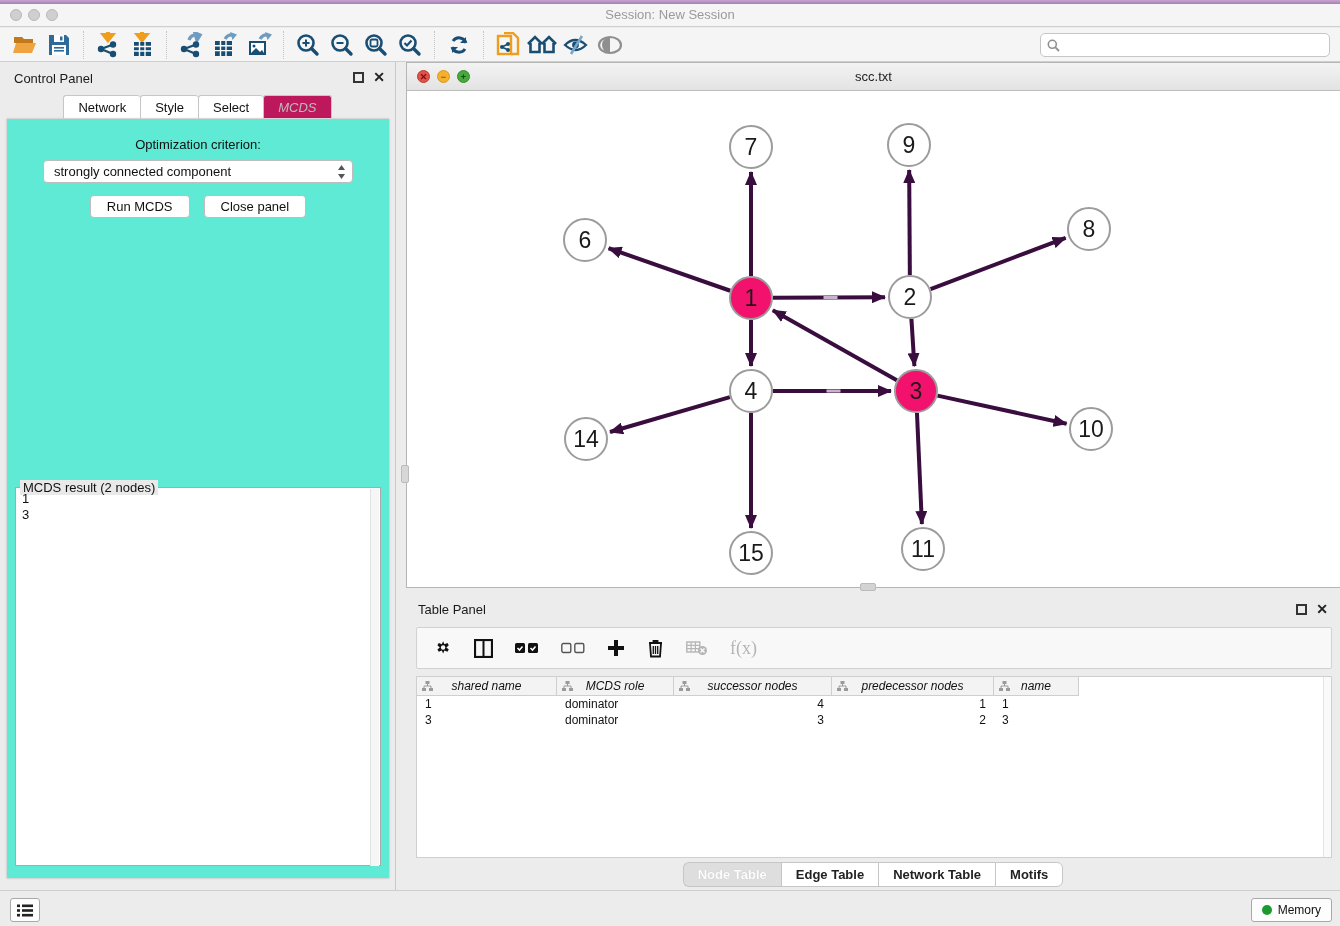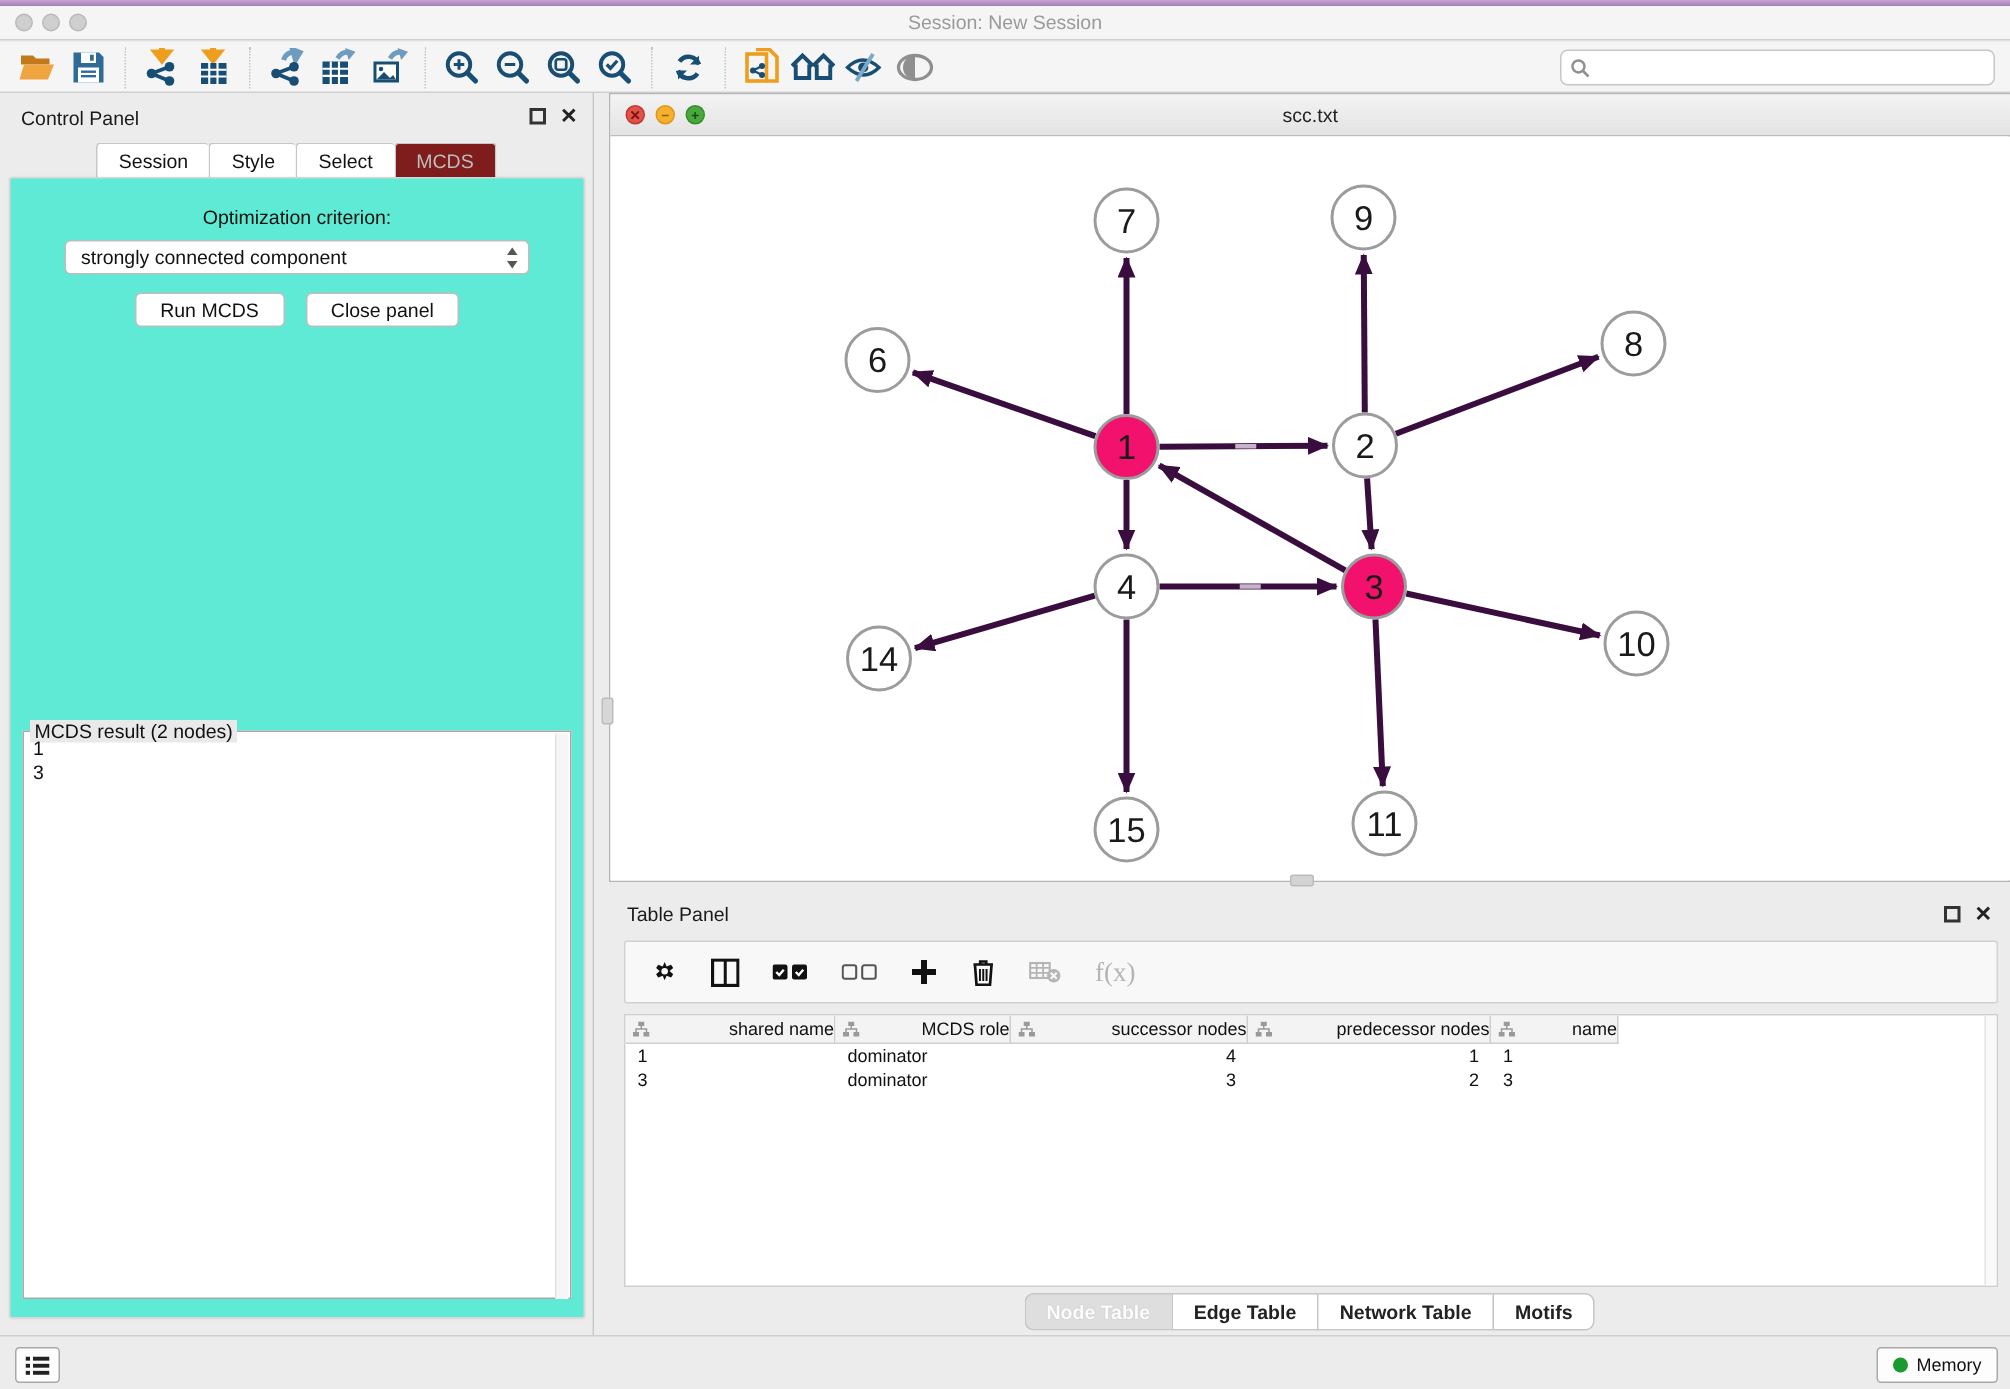--- a/index.html
+++ b/index.html
@@ -34,21 +34,21 @@
     background:#ececec; border-right:1px solid #c9c9c9; }
   .cp-header { position:relative; height:33px; }
   .cp-title { position:absolute; left:14px; top:9px; font-size:13px; color:#1a1a1a; }
   .panel-float { position:absolute; top:10px; width:11px; height:11px;
     border:2px solid #333; background:transparent; }
   .panel-close { position:absolute; top:7px; font-size:14px; font-weight:bold; color:#222; line-height:16px; }
   .cp-tabs { position:absolute; top:33px; left:0; width:100%; display:flex; justify-content:center; }
   .cp-tab { font-size:13px; padding:4px 14px; background:#fff; border:1px solid #c6c6c6;
     border-bottom:none; border-right:none; color:#111; border-radius:3px 3px 0 0; }
   .cp-tab:last-child { border-right:1px solid #c6c6c6; }
-  .cp-tab.active { background:#7f1d1d; color:#bdbdbd; }
+  .cp-tab.active { background:#be185d; color:#bdbdbd;font-style:italic; }
   .cp-content { position:absolute; top:56px; left:6px; width:384px; height:761px;
     background:#5eead4; border:1px solid #d6d6d6; border-radius:2px;
     box-shadow:0 0 2px rgba(0,0,0,.08); }
   .opt-label { margin-top:18px; text-align:center; font-size:13px; color:#111; }
   .dropdown { position:relative; margin:8px auto 0 auto; width:310px; height:23px;
     background:#fff; border:1px solid #bdbdbd; border-radius:4px;
     display:flex; align-items:center; padding:0 10px; font-size:13px; color:#111; }
   .dd-stepper { position:absolute; right:6px; top:3px; }
   .btn-row { display:flex; justify-content:center; gap:14px; margin-top:12px; }
   .cp-btn { height:23px; padding:0 16px; background:#fff; border:1px solid #bdbdbd;
@@ -83,21 +83,21 @@
   .tp-header { position:relative; height:30px; }
   .tp-title { position:absolute; left:12px; top:6px; font-size:13px; color:#1a1a1a; }
   .tp-toolbar { position:absolute; top:31px; left:10px; width:916px; height:42px;
     background:#f8f8f8; border:1px solid #d2d2d2; border-radius:2px;
     display:flex; align-items:center; padding-left:16px; gap:22px; }
   .fx-icon { font-family:"Liberation Serif", serif; font-size:18px; color:#b5b5b5; }
   .tp-table { position:absolute; top:80px; left:10px; width:916px; height:182px;
     background:#fff; border:1px solid #cfcfcf; overflow:hidden; }
   .thead-row { display:flex; height:19px; }
   .th { background:#f3f3f3; border-right:1px solid #cfcfcf; border-bottom:1px solid #cfcfcf;
-    font-size:12px; color:#111; display:flex; align-items:center; justify-content:flex-end; gap:6px; position:relative; }
+    font-size:12px; color:#111; display:flex; align-items:center; justify-content:center; gap:6px; position:relative;font-style:italic; }
   .th .tree-ic { position:absolute; left:5px; top:4px; }
   .trow { display:flex; height:16px; }
   .td { font-size:12px; color:#111; padding:0 8px; line-height:16px; white-space:nowrap; overflow:hidden; }
   .tp-vscroll { position:absolute; right:0; top:0; width:8px; height:100%;
     background:#fafafa; border-left:1px solid #e4e4e4; }
   .tp-tabs { position:absolute; top:266px; left:0; width:100%; display:flex; justify-content:center; }
   .tp-tab { font-size:13px; font-weight:bold; padding:4px 14px; background:#fff;
     border:1px solid #c6c6c6; border-right:none; color:#222; }
   .tp-tab:first-child { border-radius:6px 0 0 6px; }
   .tp-tab:last-child { border-right:1px solid #c6c6c6; border-radius:0 6px 6px 0; }
@@ -265,21 +265,21 @@
   </div>
 </div>
 
 <div class="control-panel">
   <div class="cp-header">
     <div class="cp-title">Control Panel</div>
     <div class="panel-float" style="right:31px"></div>
     <div class="panel-close" style="right:10px">✕</div>
   </div>
   <div class="cp-tabs" id="cp-tabs">
-      <div class="cp-tab">Session</div>
+      <div class="cp-tab">Network</div>
       <div class="cp-tab">Style</div>
       <div class="cp-tab">Select</div>
       <div class="cp-tab active">MCDS</div>
     </div>
   <div class="cp-content">
     <div class="opt-label">Optimization criterion:</div>
     <div class="dropdown">
       <span>strongly connected component</span>
       <span class="dd-stepper">
         <svg width="9" height="16" viewBox="0 0 9 16">

